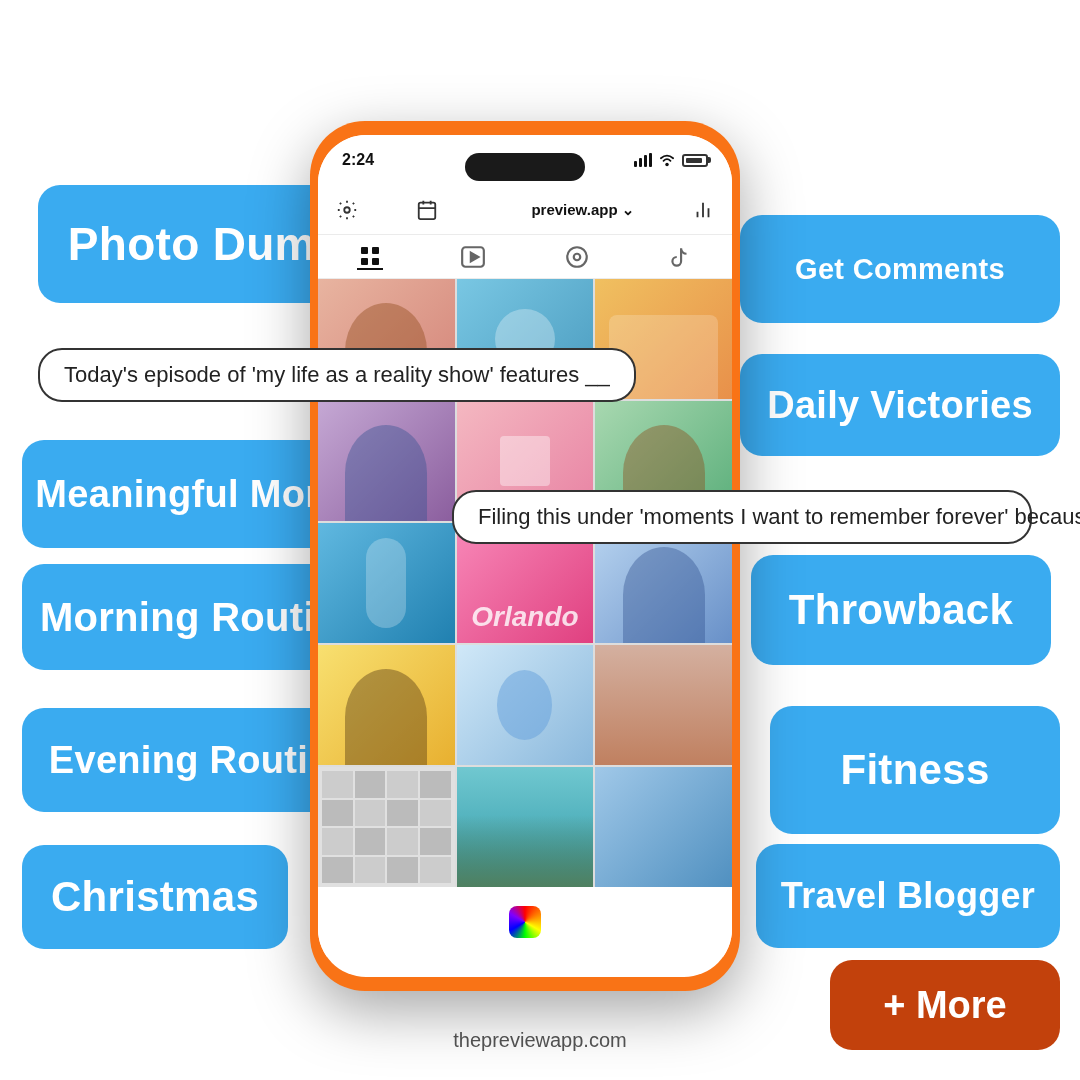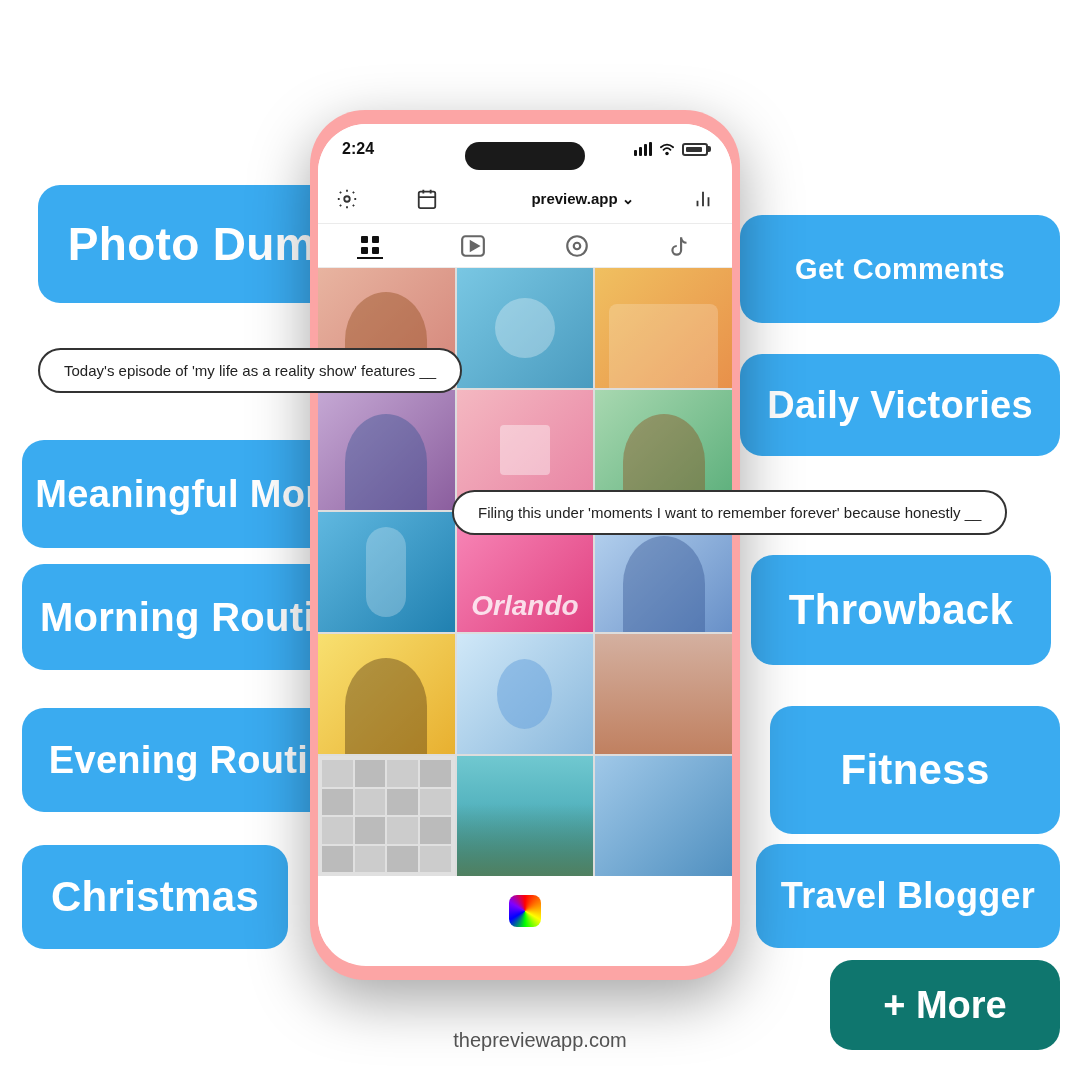--- a/index.html
+++ b/index.html
@@ -21,53 +21,53 @@
       align-items: center;
       justify-content: center;
       position: absolute;
       font-weight: 700;
       font-size: 36px;
       letter-spacing: 0.3px;
     }
 
     
     .pink-pill {
-      background: #0f766e;
+      background: #c2410c;
       color: #ffffff;
       border-radius: 22px;
       display: flex;
       align-items: center;
       justify-content: center;
       position: absolute;
       font-weight: 800;
       font-size: 40px;
     }
 
     
     .chat-bubble {
       background: #ffffff;
       border: 2px solid #333333;
       border-radius: 24px;
       position: absolute;
       display: flex;
       align-items: center;
       padding: 12px 24px;
-      font-size: 15px;
+      font-size: 22px;
       color: #222222;
       white-space: nowrap;
     }
 
     
     .phone-frame {
       position: absolute;
       left: 310px;
-      top: 110px;
+      top: 121px;
       width: 430px;
       height: 870px;
-      background: #fca5a5;
+      background: #f97316;
       border-radius: 55px;
       z-index: 10;
       box-shadow: 0 20px 60px rgba(0,0,0,0.35);
     }
 
     .phone-screen {
       position: absolute;
       top: 14px;
       left: 8px;
       right: 8px;

